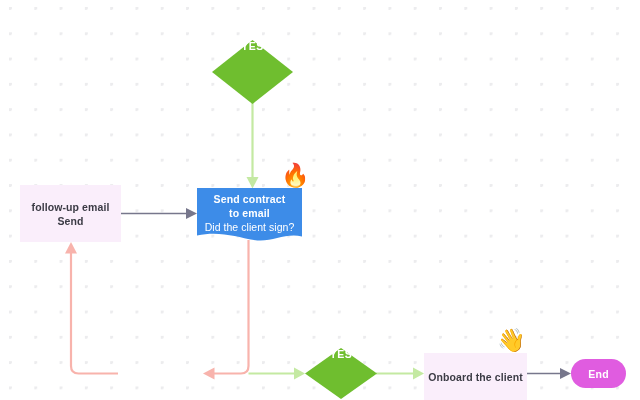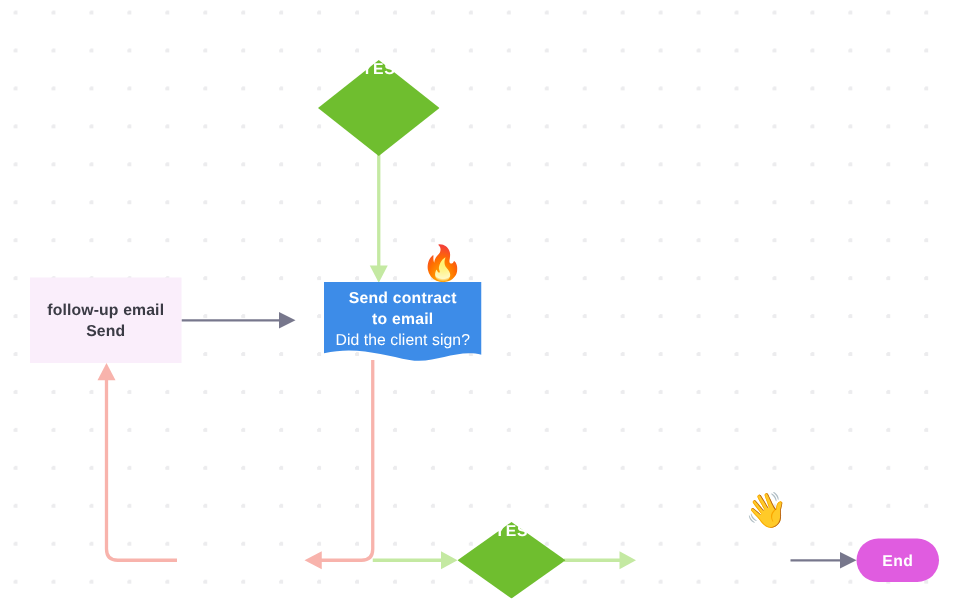--- a/index.html
+++ b/index.html
@@ -40,21 +40,20 @@
     color: #3b3b45;
     font-size: 10.5px;
     font-weight: bold;
     line-height: 14px;
     letter-spacing: 0.1px;
   }
 
   
   .wavy-node {
     display: block;
-    margin-left: 19px;
   }
   .wavy-node .wavy-bg {
     position: absolute;
     left: 0; top: 0;
     width: 100%;
     height: 100%;
   }
   .wavy-node .wavy-text {
     position: absolute;
     left: 0;
@@ -187,20 +186,25 @@
   <span class="emoji" style="left:281px; top:164px;">🔥</span>
 
 
   <div class="node diamond" style="left:305px; top:348px; width:72px; height:51px;">
     <svg class="dia-bg" viewBox="0 0 72 51">
       <polygon points="36,0 72,25.5 36,51 0,25.5" fill="#6fbe2f"></polygon>
     </svg>
     <span class="dia-label">YES</span>
   </div>
 
+  <div class="node rect-node" style="left:424px; top:353px; width:103px; height:47px; background:#faeefb;">
+    <div>
+      <div>Onboard the client</div>
+    </div>
+  </div>
 
   <span class="emoji" style="left:497px; top:329px;">👋</span>
 
   <div class="node pill-node" style="left:571px; top:359px; width:55px; height:29px; background:#e05ce0;text-align:right;">
     <span>End</span>
   </div>
 
 </div>
 
 </body></html>

